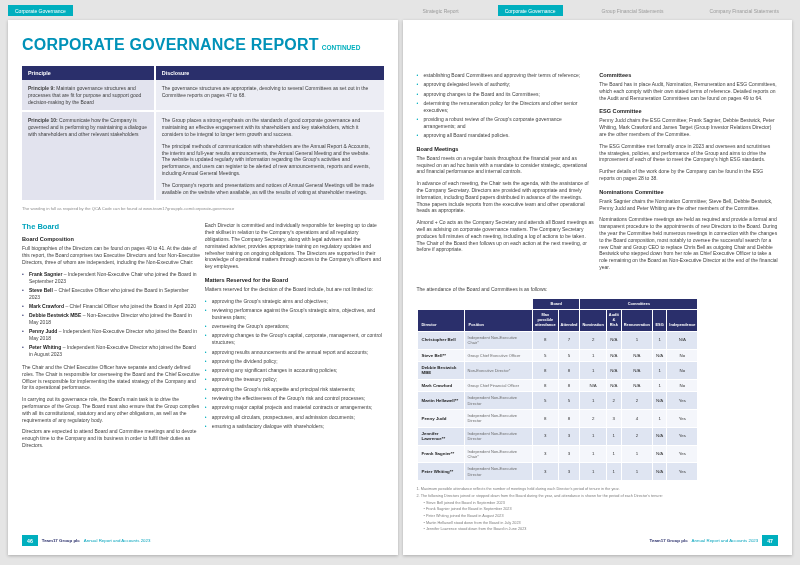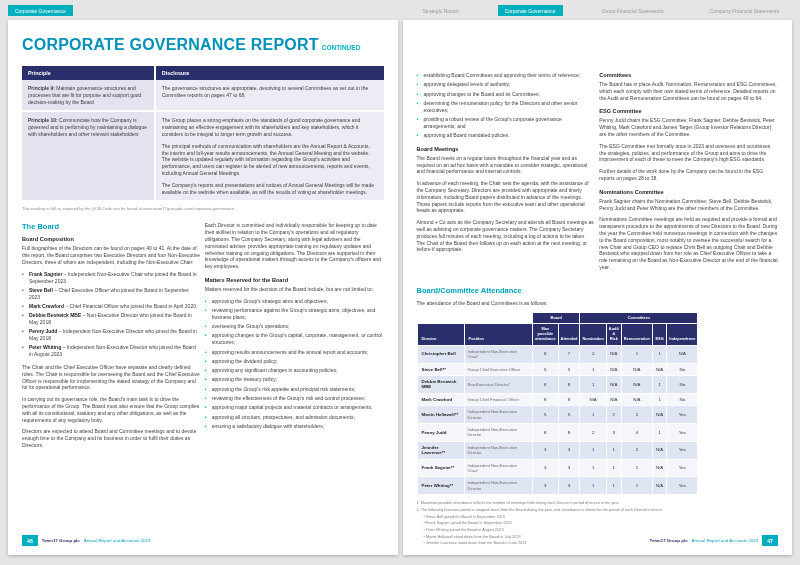--- a/index.html
+++ b/index.html
@@ -214,21 +214,20 @@
         <div class="sub-heading mt">Nominations Committee</div>
         <div>
 
         <p class="body">Frank Sagnier chairs the Nomination Committee; Steve Bell, Debbie Bestwick, Penny Judd and Peter Whiting are the other members of the Committee.</p>
             <p class="body">Nominations Committee meetings are held as required and provide a formal and transparent procedure to the appointments of new Directors to the Board. During the year the Committee held numerous meetings in connection with the changes to the Board composition, most notably to oversee the successful search for a new Chair and Group CEO to replace Chris Bell as outgoing Chair and Debbie Bestwick who stepped down from her role as Chief Executive Officer to take a role remaining on the Board as Non-Executive Director at the end of the financial year.</p>
           </div>
       </div>
     </div>
 
     <div class="att-section">
-      <div class="section-heading">Board/Committee Attendance</div>
       <p class="body">The attendance of the Board and Committees is as follows:</p>
       <div class="att-wrap">
         <table class="att">
           <thead>
             <tr>
               <th class="blank" colspan="2"></th>
               <th colspan="2">Board</th>
               <th colspan="5">Committees</th>
             </tr>
             <tr>

